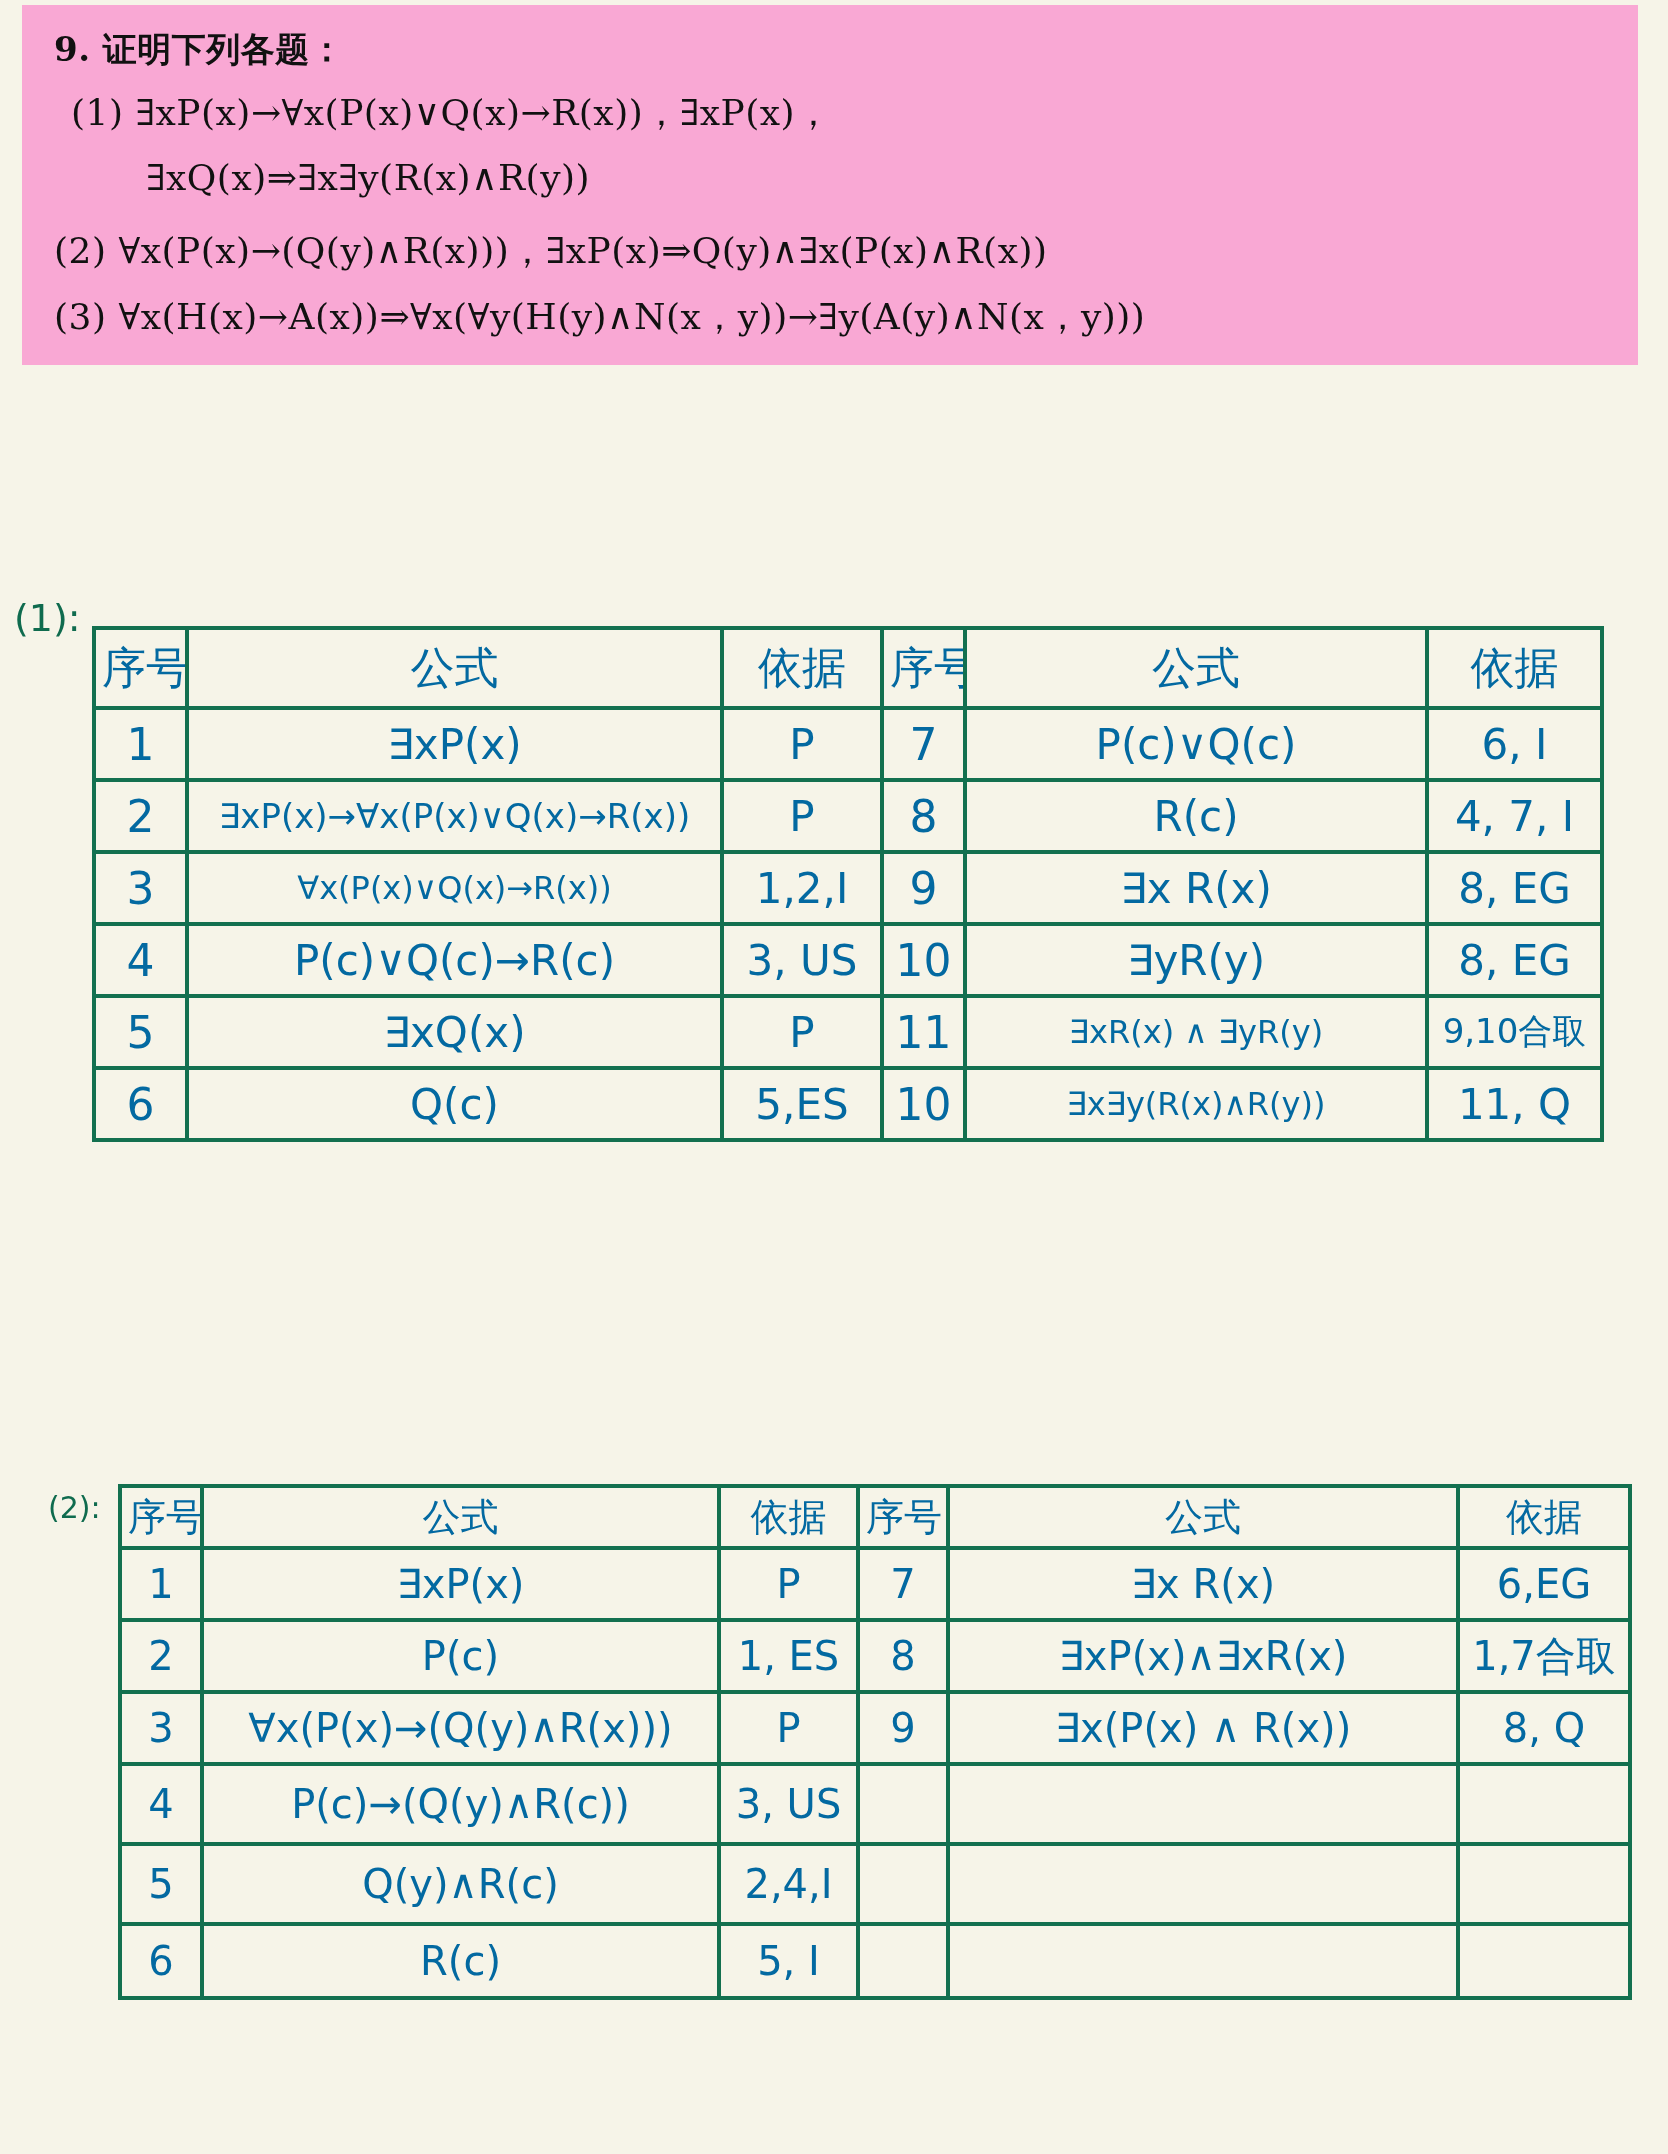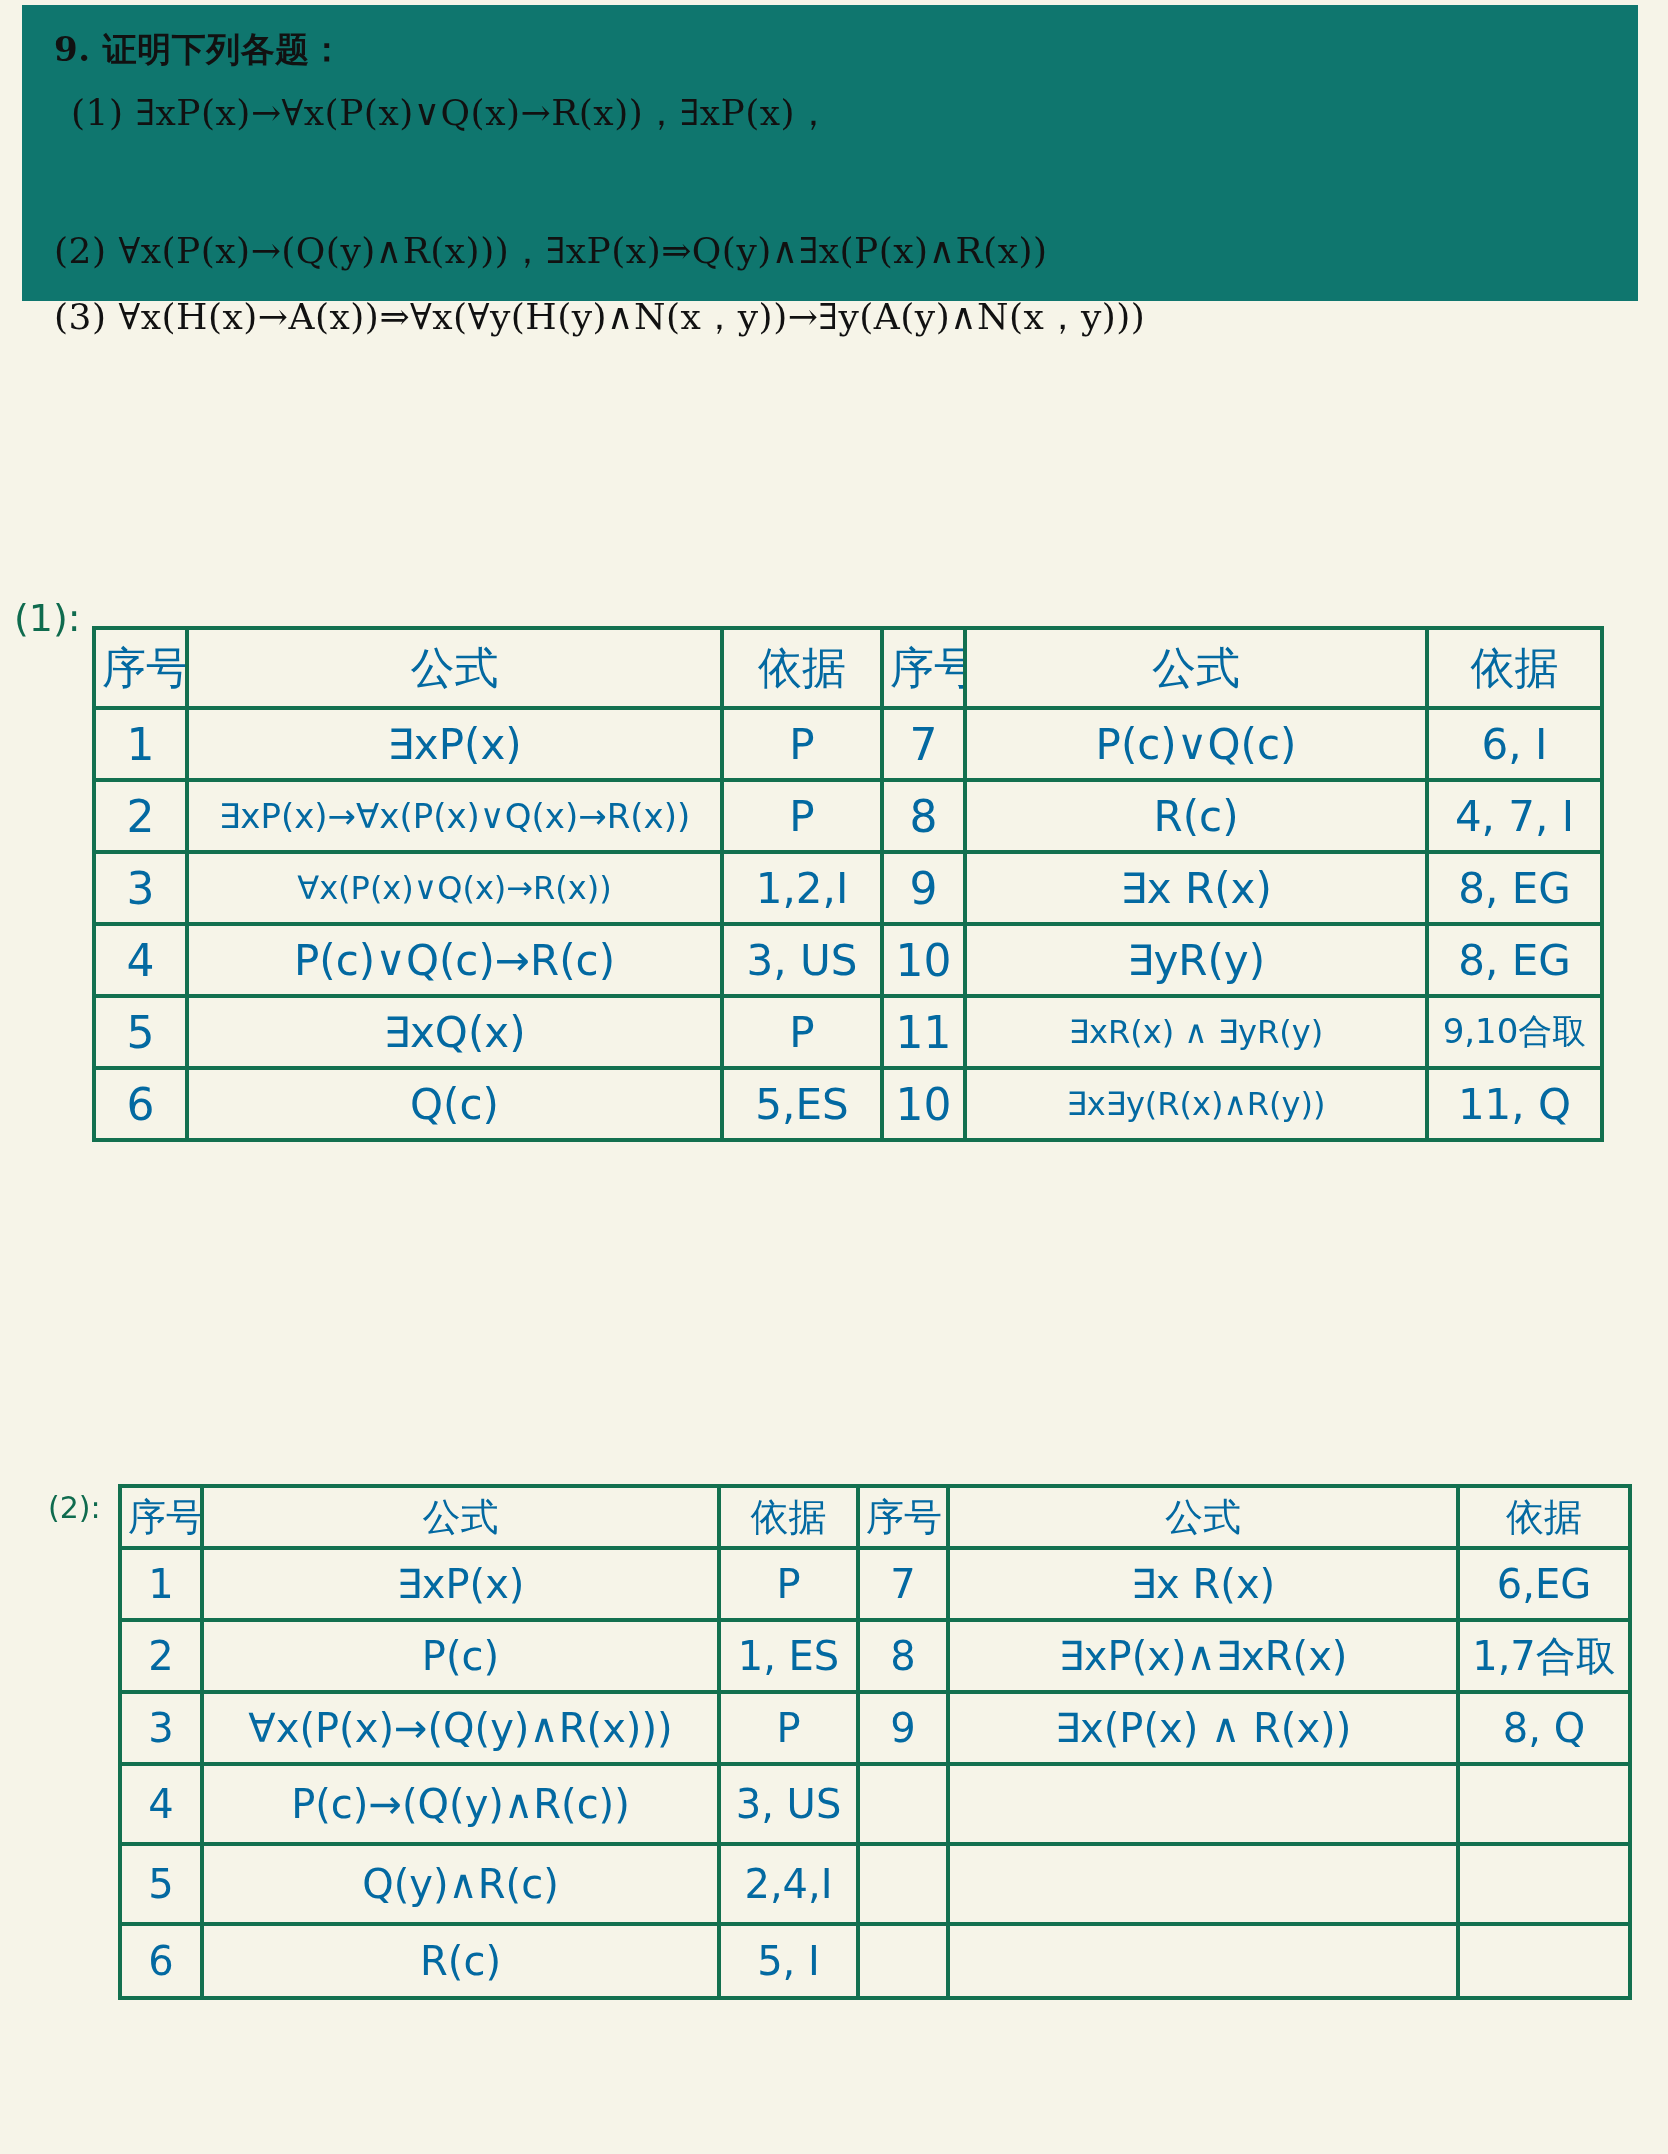--- a/index.html
+++ b/index.html
@@ -2,22 +2,22 @@
 <html><head>
 <meta charset="utf-8">
 <style>
   html, body { margin:0; padding:0; }
   body {
     width:1668px; height:2154px; position:relative; overflow:hidden;
     background:#f6f4e8;
     font-family:"DejaVu Serif", serif;
   }
   .problem-box {
-    position:absolute; left:22px; top:5px; width:1616px; height:296px;
-    background:#0f766e;
+    position:absolute; left:22px; top:5px; width:1616px; height:360px;
+    background:#f9a8d4;
   }
   .problem-box .line {
     position:absolute; left:32px; font-family:"DejaVu Serif", serif;
     font-size:36px; color:#111; white-space:nowrap; letter-spacing:0.5px;
   }
   .problem-box .title { top:22px; font-weight:bold; font-size:34px; }
   .problem-box .l1 { top:84px;margin-left:17px; }
   .problem-box .l1b { top:152px; left:124px; }
   .problem-box .l2 { top:222px; }
   .problem-box .l3 { top:288px; }
@@ -54,20 +54,21 @@
 </style>
 </head>
 <body>
 
 <div class="problem-box">
   <div class="line title">9. 证明下列各题：</div>
   <div class="line l1">
     <span>(1)</span>
     <span>∃xP(x)→∀x(P(x)∨Q(x)→R(x))，∃xP(x)，</span>
   </div>
+  <div class="line l1b">∃xQ(x)⇒∃x∃y(R(x)∧R(y))</div>
   <div class="line l2">
     <span>(2)</span>
     <span>∀x(P(x)→(Q(y)∧R(x)))，∃xP(x)⇒Q(y)∧∃x(P(x)∧R(x))</span>
   </div>
   <div class="line l3">
     <span>(3)</span>
     <span>∀x(H(x)→A(x))⇒∀x(∀y(H(y)∧N(x，y))→∃y(A(y)∧N(x，y)))</span>
   </div>
 </div>
 

